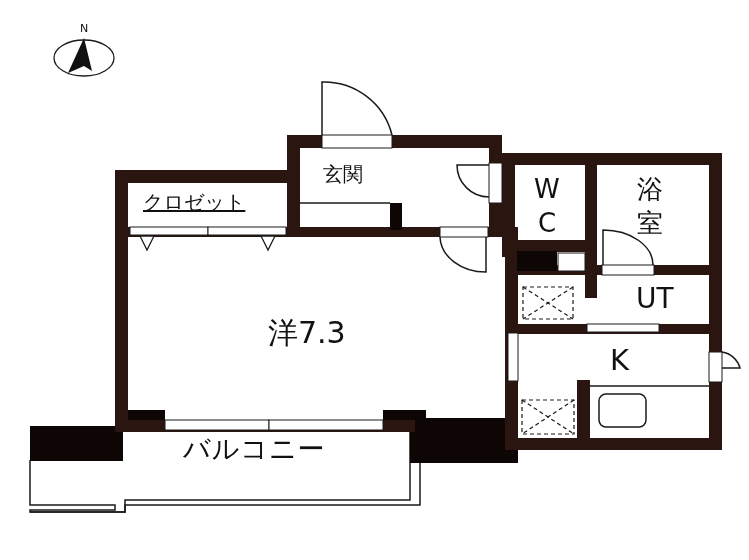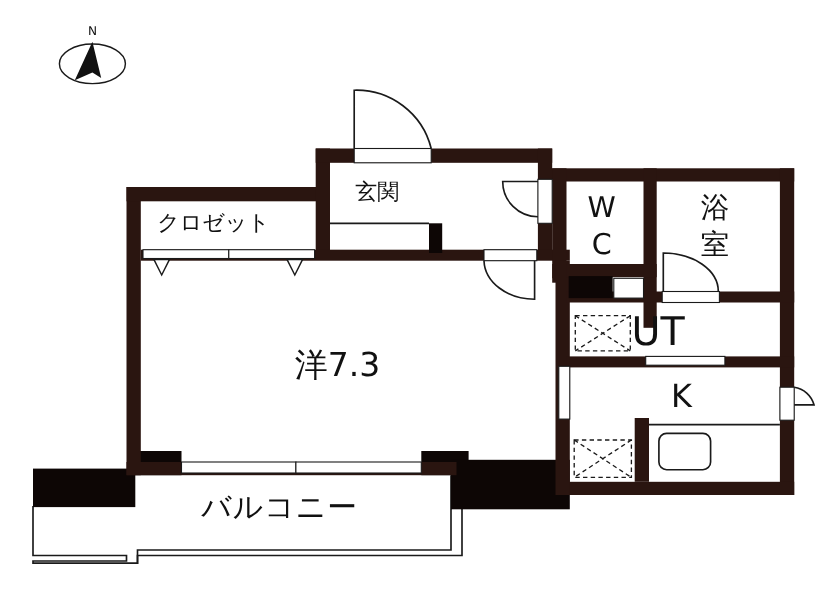--- a/index.html
+++ b/index.html
@@ -127,21 +127,21 @@
 
   <g>
     <ellipse cx="84" cy="58" rx="30" ry="18" fill="none" stroke="#1a1a1a" stroke-width="1.3"></ellipse>
     <polygon points="84,38 68,73 84,66 92,71" fill="#111111"></polygon>
   </g>
 </svg>
 
 <div class="compass-n" style="left:80px; top:22px;">N</div>
 
 <div class="room-label" style="left:323px; top:164px; font-size:20px;text-align:center;">玄関</div>
-<div class="room-label" style="left:143px; top:192px; font-size:20px;">クロゼット</div>
+<div class="room-label" style="left:143px; top:192px; font-size:20px;text-decoration:underline;">クロゼット</div>
 <div class="room-label" style="left:268px; top:318px; font-size:30px;">洋7.3</div>
 <div class="room-label" style="left:534px; top:176px; font-size:26px;">W</div>
 <div class="room-label" style="left:538px; top:210px; font-size:26px;">C</div>
 <div class="room-label" style="left:637px; top:176px; font-size:26px;">浴</div>
 <div class="room-label" style="left:637px; top:210px; font-size:26px;">室</div>
-<div class="room-label" style="left:574px; top:285px; font-size:36px;">UT</div>
+<div class="room-label" style="left:636px; top:285px; font-size:28px;">UT</div>
 <div class="room-label" style="left:610px; top:346px; font-size:29px;">K</div>
-<div class="room-label" style="left:183px; top:448px; font-size:27px; letter-spacing:1px;">バルコニー</div>
+<div class="room-label" style="left:183px; top:435px; font-size:27px; letter-spacing:1px;">バルコニー</div>
 
 </body></html>

